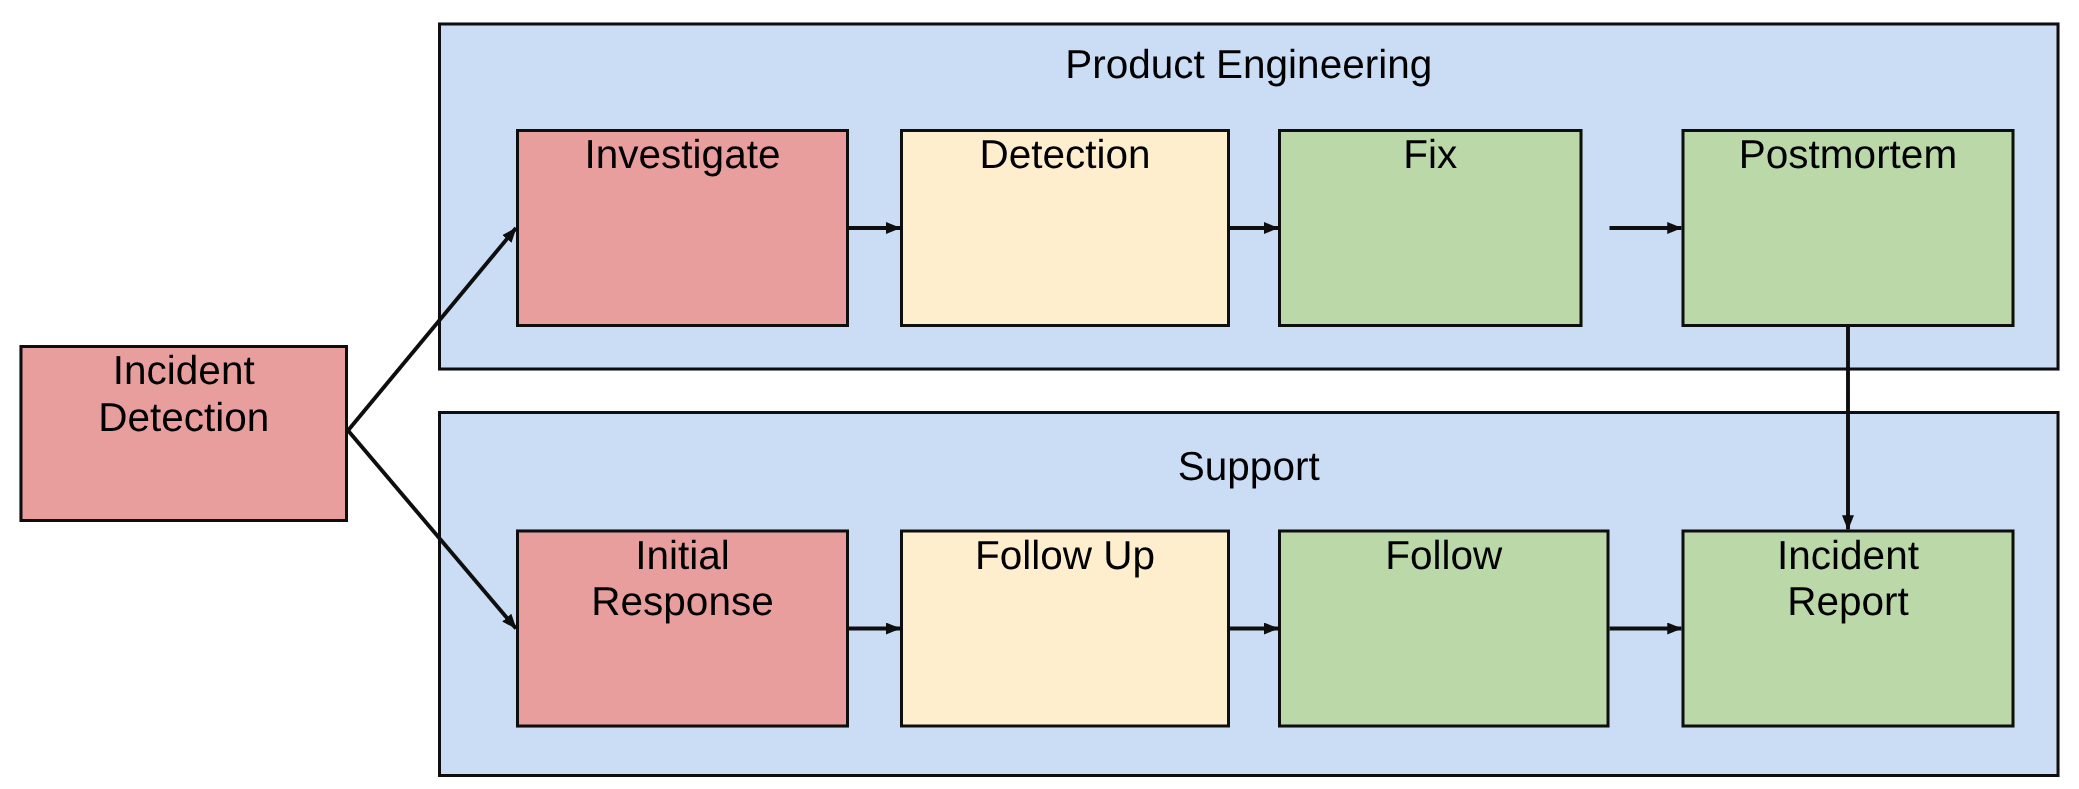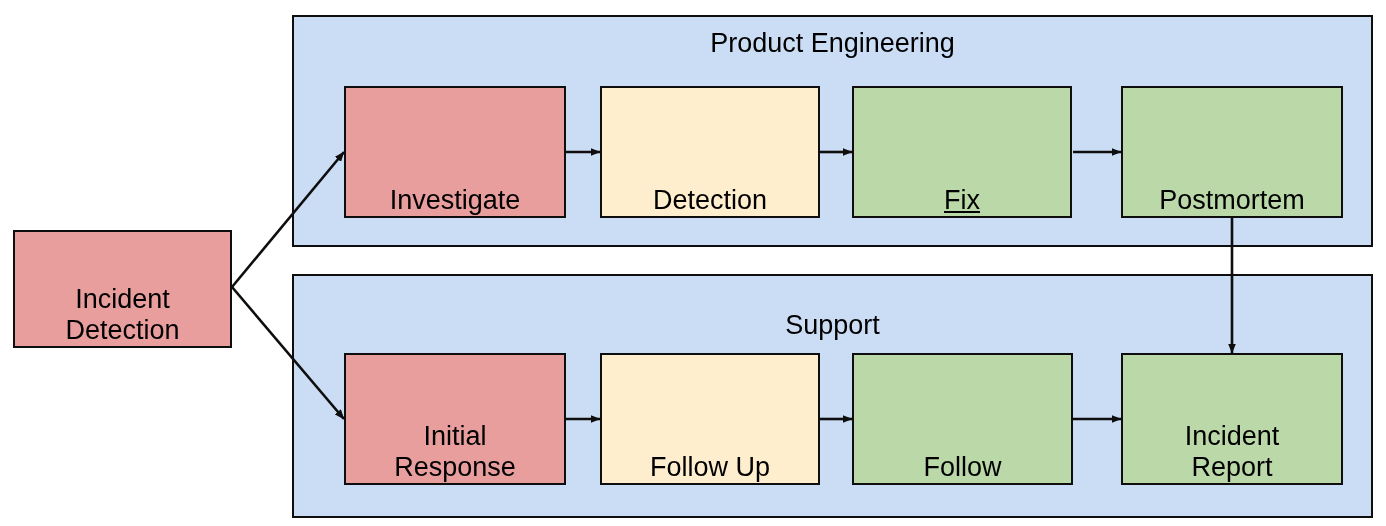--- a/index.html
+++ b/index.html
@@ -31,21 +31,21 @@
     font-size: 27px;
     color: #000000;
     line-height: 1;
     white-space: nowrap;
   }
   .node {
     position: absolute;
     box-sizing: border-box;
     border: 2px solid #0e0e0e;
     display: flex;
-    align-items: flex-end;
+    align-items: flex-start;
     justify-content: center;
     text-align: center;
     font-size: 27px;
     color: #000000;
     line-height: 1.15;
     white-space: pre-line;
   }
   .n-red    { background: #e99e9e; }
   .n-yellow { background: #ffeecd; }
   .n-green  { background: #bad8a8; }
@@ -62,35 +62,35 @@
 </head>
 <body>
 
 <div id="canvas">
 
   <div class="swimlane" id="lane-0" style="left: 292px; top: 15px; width: 1081px; height: 232px;">
     <div class="swimlane-title" style="top: 13px;">Product Engineering</div>
   </div>
 
   <div class="swimlane" id="lane-1" style="left: 292px; top: 274px; width: 1081px; height: 244px;">
-    <div class="swimlane-title" style="top: 36px;">Support</div>
+    <div class="swimlane-title" style="top: 22px;">Support</div>
   </div>
 
   <div class="node n-red" id="start-node" style="left: 13px; top: 230px; width: 219px; height: 118px;">
     <span>Incident
 Detection</span>
   </div>
 
   <div class="node n-red" id="node-0-0" style="left: 344px; top: 86px; width: 222px; height: 132px;">
     <span>Investigate</span>
   </div>
   <div class="node n-yellow" id="node-0-1" style="left: 600px; top: 86px; width: 220px; height: 132px;">
     <span>Detection</span>
   </div>
-  <div class="node n-green" id="node-0-2" style="left: 852px; top: 86px; width: 220px; height: 132px; text-decoration: underline;">
+  <div class="node n-green" id="node-0-2" style="left: 852px; top: 86px; width: 203px; height: 132px;">
     <span>Fix</span>
   </div>
   <div class="node n-red" id="node-1-0" style="left: 344px; top: 353px; width: 222px; height: 132px;">
     <span>Initial
 Response</span>
   </div>
 
   <div class="node n-green" id="node-0-3" style="left: 1121px; top: 86px; width: 222px; height: 132px;">
     <span>Postmortem</span>
   </div>

